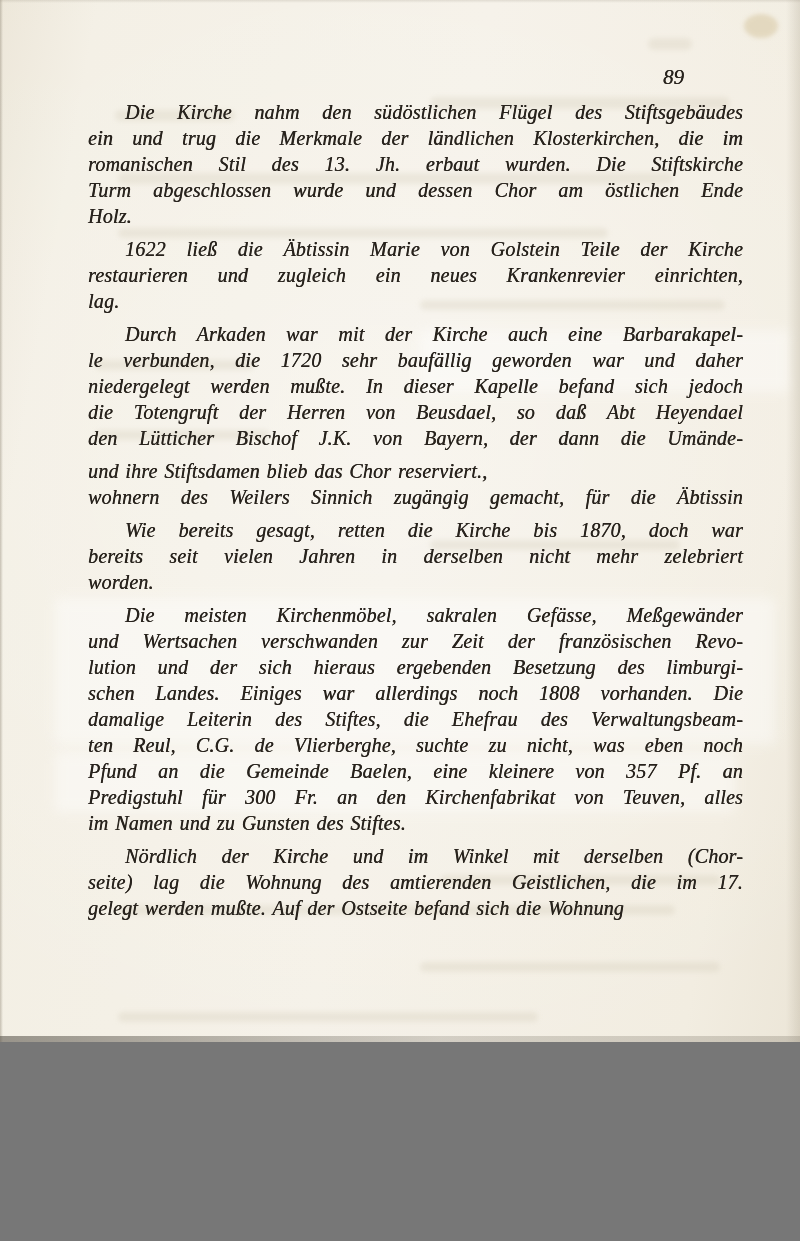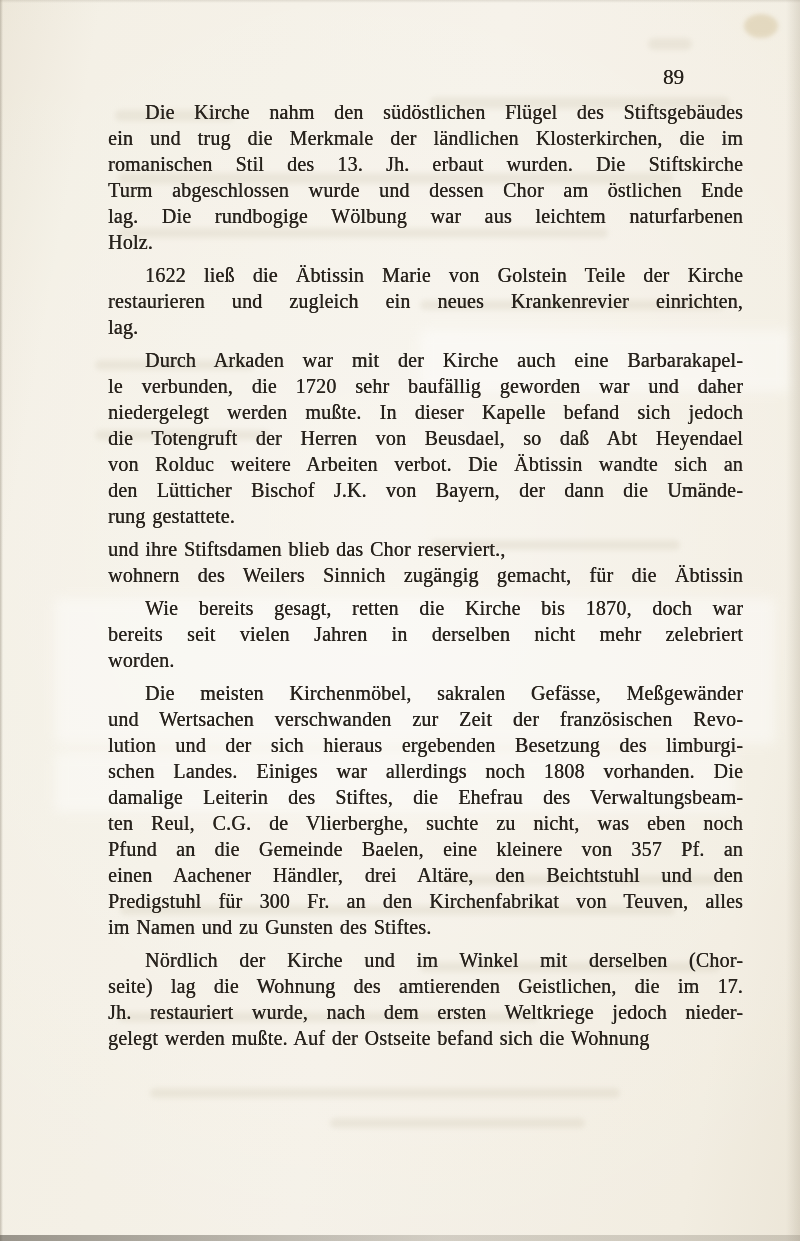--- a/index.html
+++ b/index.html
@@ -1,26 +1,27 @@
 <!DOCTYPE html>
 <html><head>
 <meta charset="utf-8">
 <style>
   html, body { margin: 0; padding: 0; background: #777; }
   .page {
     position: relative;
     width: 800px;
-    height: 1241px;
+    height: 1042px;
     margin: 0 auto;
     overflow: hidden;
     background:
       radial-gradient(ellipse 120% 90% at 48% 42%, rgba(255,255,255,0.30), rgba(255,255,255,0) 70%),
       linear-gradient(100deg, #ece6d8 0%, #f3efe4 10%, #f5f1e8 50%, #f2ede1 88%, #ece6d8 100%);
     font-family: "Liberation Serif", "DejaVu Serif", serif;
     color: #28231d;
+    font-style: italic;
   }
 
   
   .artifact { position: absolute; pointer-events: none; }
   .ghost {
     background: #cfc7b2;
     opacity: 0.28;
     filter: blur(2.5px);
     border-radius: 6px;
     z-index: 1;
@@ -69,21 +70,20 @@
     line-height: 26px;
     z-index: 3;
     text-shadow: 0.3px 0 0 currentColor;
   }
   .text-block {
     position: absolute;
     left: 88px;
     right: 57px;
     top: 99px;
     z-index: 3;
-    margin-left: 20px;
   }
   .paragraph { margin: 0 0 7px 0; }
   .line {
     font-size: 20px;
     line-height: 26px;
     letter-spacing: 0.2px;
     word-spacing: 1.5px;
     text-align: justify;
     text-align-last: justify;
     text-shadow: 0.3px 0 0 currentColor;
@@ -125,59 +125,54 @@
   <div class="artifact smudge" style="left:744px; top:14px; width:34px; height:24px;"></div>
 
   <div class="page-number">89</div>
 
   <div class="text-block">
       <div class="paragraph">
         <div class="line first">Die Kirche nahm den südöstlichen Flügel des Stiftsgebäudes</div>
         <div class="line">ein und trug die Merkmale der ländlichen Klosterkirchen, die im</div>
         <div class="line">romanischen Stil des 13. Jh. erbaut wurden. Die Stiftskirche</div>
         <div class="line">Turm abgeschlossen wurde und dessen Chor am östlichen Ende</div>
-        <div class="line">lag. Die rundbogige Wölbung war aus leichtem naturfarbenen</div>
         <div class="line last">Holz.</div>
       </div>
       <div class="paragraph">
         <div class="line first">1622 ließ die Äbtissin Marie von Golstein Teile der Kirche</div>
         <div class="line">restaurieren und zugleich ein neues Krankenrevier einrichten,</div>
         <div class="line last">lag.</div>
       </div>
       <div class="paragraph">
         <div class="line first">Durch Arkaden war mit der Kirche auch eine Barbarakapel-</div>
         <div class="line">le verbunden, die 1720 sehr baufällig geworden war und daher</div>
         <div class="line">niedergelegt werden mußte. In dieser Kapelle befand sich jedoch</div>
         <div class="line">die Totengruft der Herren von Beusdael, so daß Abt Heyendael</div>
-        <div class="line">von Rolduc weitere Arbeiten verbot. Die Äbtissin wandte sich an</div>
         <div class="line">den Lütticher Bischof J.K. von Bayern, der dann die Umände-</div>
-        <div class="line last">rung gestattete.</div>
       </div>
       <div class="paragraph">
         <div class="line last">und ihre Stiftsdamen blieb das Chor reserviert.,</div>
         <div class="line">wohnern des Weilers Sinnich zugängig gemacht, für die Äbtissin</div>
       </div>
       <div class="paragraph">
         <div class="line first">Wie bereits gesagt, retten die Kirche bis 1870, doch war</div>
         <div class="line">bereits seit vielen Jahren in derselben nicht mehr zelebriert</div>
         <div class="line last">worden.</div>
       </div>
       <div class="paragraph">
         <div class="line first">Die meisten Kirchenmöbel, sakralen Gefässe, Meßgewänder</div>
         <div class="line">und Wertsachen verschwanden zur Zeit der französischen Revo-</div>
         <div class="line">lution und der sich hieraus ergebenden Besetzung des limburgi-</div>
         <div class="line">schen Landes. Einiges war allerdings noch 1808 vorhanden. Die</div>
         <div class="line">damalige Leiterin des Stiftes, die Ehefrau des Verwaltungsbeam-</div>
         <div class="line">ten Reul, C.G. de Vlierberghe, suchte zu nicht, was eben noch</div>
         <div class="line">Pfund an die Gemeinde Baelen, eine kleinere von 357 Pf. an</div>
-        <div class="line">einen Aachener Händler, drei Altäre, den Beichtstuhl und den</div>
         <div class="line">Predigstuhl für 300 Fr. an den Kirchenfabrikat von Teuven, alles</div>
         <div class="line last">im Namen und zu Gunsten des Stiftes.</div>
       </div>
       <div class="paragraph">
         <div class="line first">Nördlich der Kirche und im Winkel mit derselben (Chor-</div>
         <div class="line">seite) lag die Wohnung des amtierenden Geistlichen, die im 17.</div>
-        <div class="line">Jh. restauriert wurde, nach dem ersten Weltkriege jedoch nieder-</div>
         <div class="line last">gelegt werden mußte. Auf der Ostseite befand sich die Wohnung</div>
       </div>
     </div>
 
 </div>
 
 </body></html>

